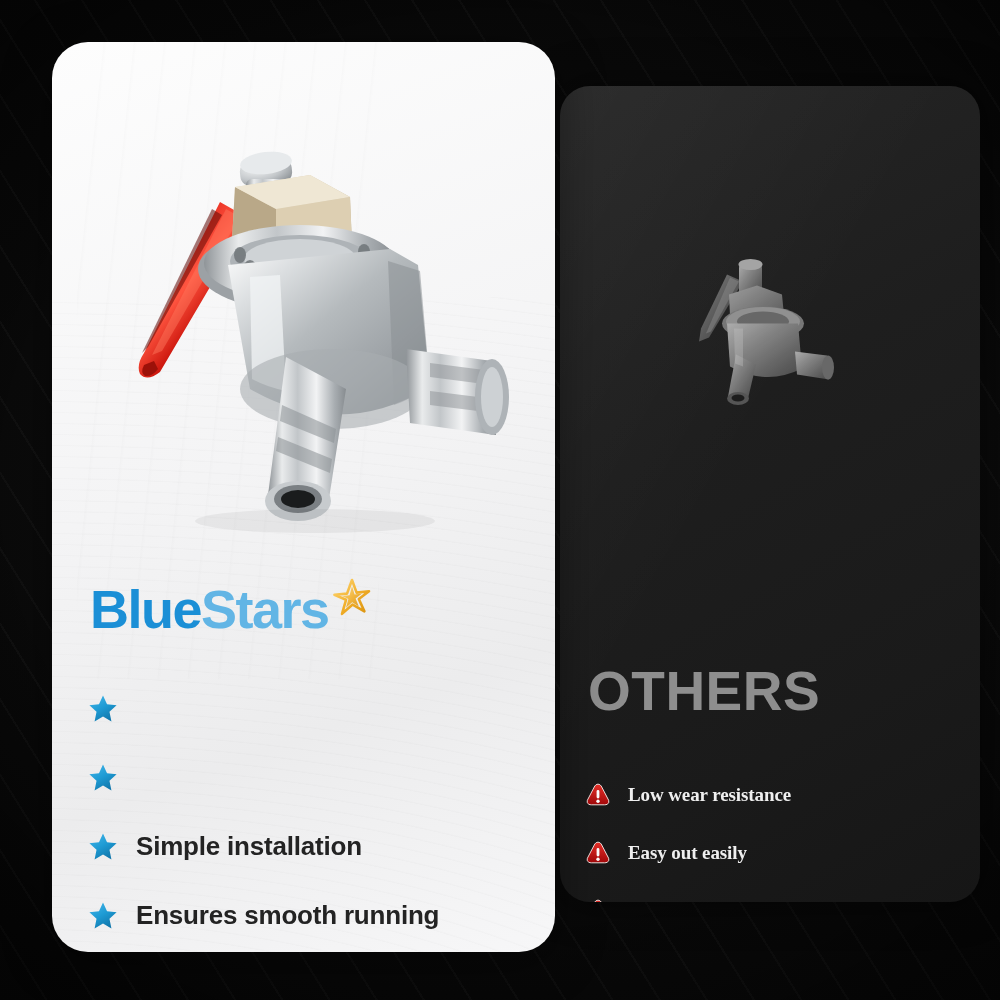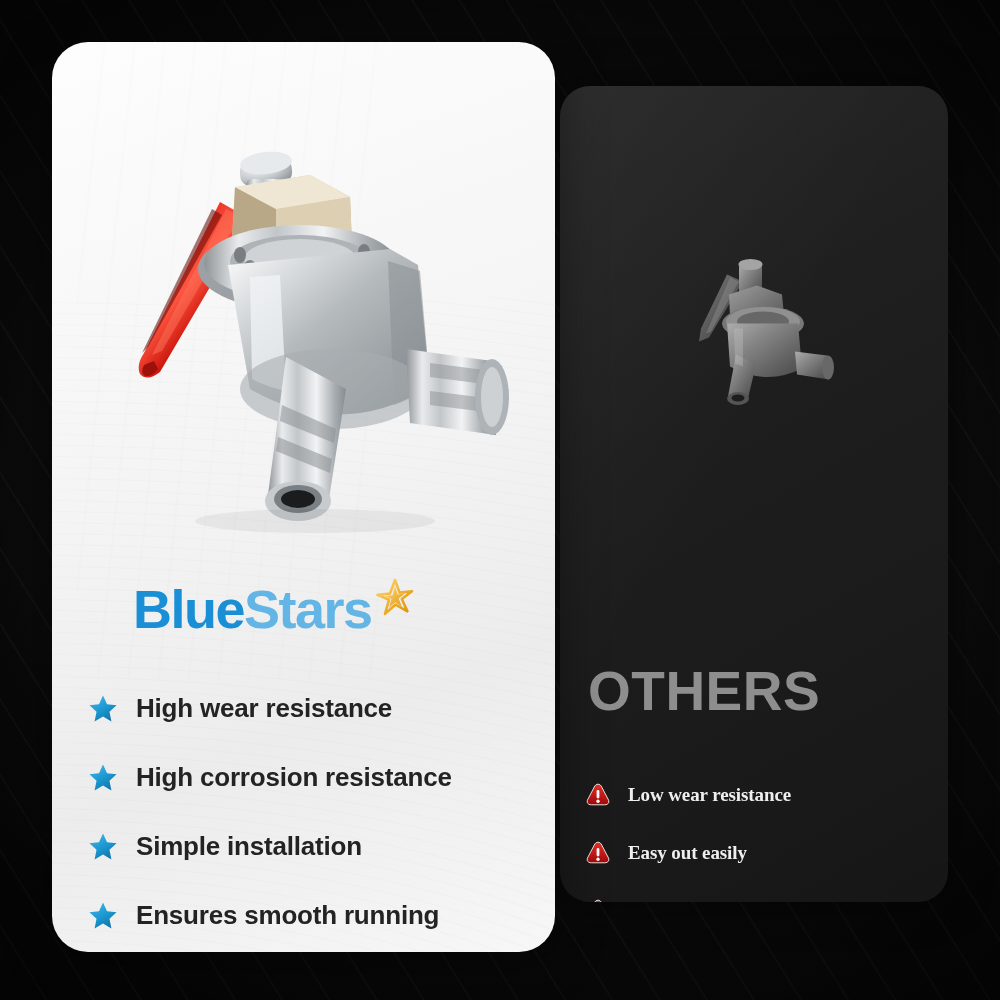--- a/index.html
+++ b/index.html
@@ -47,20 +47,21 @@
   .panel-others {
     position: absolute;
     left: 560px;
     top: 86px;
     width: 388px;
     height: 816px;
     border-radius: 30px;
     background: linear-gradient(150deg, #262626 0%, #1e1e1e 40%, #1a1a1a 75%, #161616 100%);
     box-shadow: 0 0 40px rgba(0,0,0,.55);
     overflow: hidden;
+    padding-left: 32px;
   }
   .panel-others .sheen {
     position: absolute;
     inset: 0;
     background: linear-gradient(120deg, rgba(255,255,255,.035) 0%, rgba(255,255,255,0) 45%);
   }
 
   
   .card-bluestars {
     position: absolute;
@@ -131,21 +132,21 @@
     top: 540px;
     display: flex;
     align-items: flex-start;
     line-height: 1;
   }
   .logo-blue, .logo-stars {
     font-size: 54px;
     font-weight: 700;
     letter-spacing: -1.5px;
   }
-  .logo-blue { color: #1b8fd6; margin-left: 43px; }
+  .logo-blue { color: #1b8fd6; }
   .logo-stars { color: #62b5e5; }
   .logo-star-icon {
     margin-left: 2px;
     margin-top: -4px;
   }
 
   
   .feature-list {
     position: absolute;
     left: 36px;
@@ -424,27 +425,25 @@
         <svg class="feature-star" viewBox="0 0 32 32">
           <defs>
             <linearGradient id="blueStarG" x1="0" y1="0" x2="0.6" y2="1">
               <stop offset="0%" stop-color="#49b8ea"></stop>
               <stop offset="55%" stop-color="#1e9bd4"></stop>
               <stop offset="100%" stop-color="#1278ad"></stop>
             </linearGradient>
           </defs>
           <path d="M16 1.5 L20.3 11 L30.5 12.1 L22.9 19 L25 29.2 L16 24 L7 29.2 L9.1 19 L1.5 12.1 L11.7 11 Z" fill="url(#blueStarG)"></path>
         </svg>
-        <span class="feature-text">High wear resistance</span>
       </div>
       <div class="feature-row">
         <svg class="feature-star" viewBox="0 0 32 32">
           <path d="M16 1.5 L20.3 11 L30.5 12.1 L22.9 19 L25 29.2 L16 24 L7 29.2 L9.1 19 L1.5 12.1 L11.7 11 Z" fill="url(#blueStarG)"></path>
         </svg>
-        <span class="feature-text">High corrosion resistance</span>
       </div>
       <div class="feature-row">
         <svg class="feature-star" viewBox="0 0 32 32">
           <path d="M16 1.5 L20.3 11 L30.5 12.1 L22.9 19 L25 29.2 L16 24 L7 29.2 L9.1 19 L1.5 12.1 L11.7 11 Z" fill="url(#blueStarG)"></path>
         </svg>
         <span class="feature-text">Simple installation</span>
       </div>
       <div class="feature-row">
         <svg class="feature-star" viewBox="0 0 32 32">
           <path d="M16 1.5 L20.3 11 L30.5 12.1 L22.9 19 L25 29.2 L16 24 L7 29.2 L9.1 19 L1.5 12.1 L11.7 11 Z" fill="url(#blueStarG)"></path>

